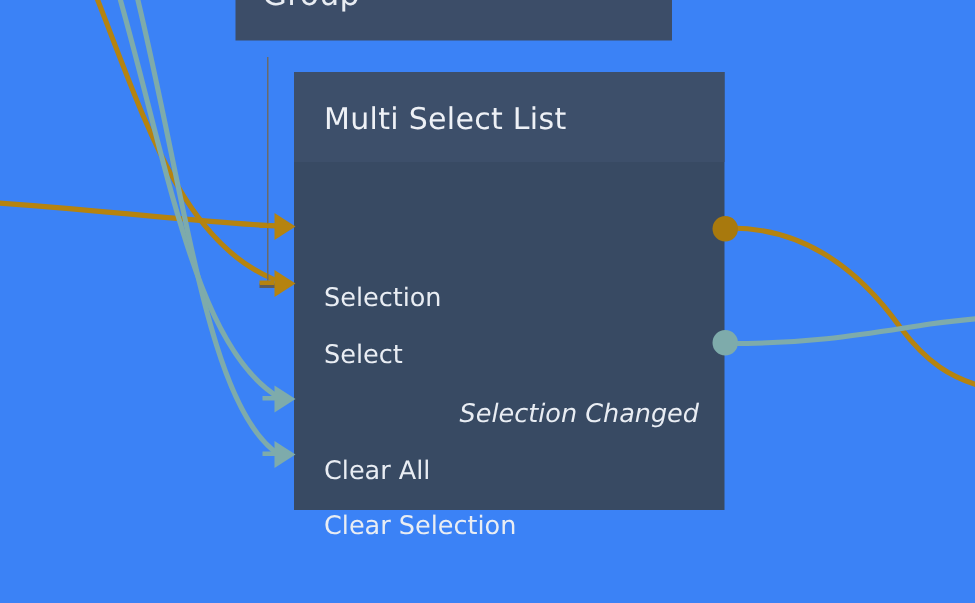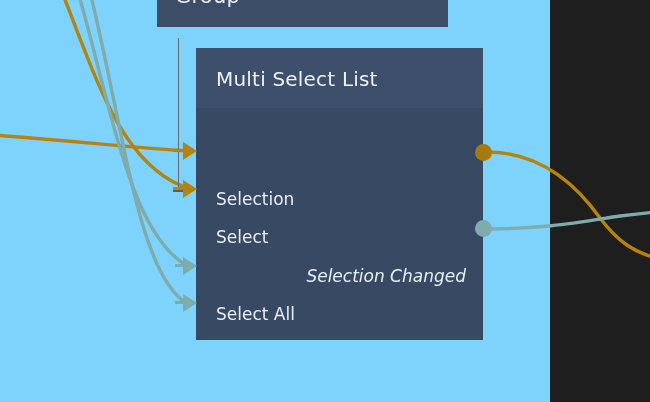--- a/index.html
+++ b/index.html
@@ -11,23 +11,23 @@
     width: 650px;
     height: 402px;
     overflow: hidden;
     position: relative;
     font-family: "DejaVu Sans", "Liberation Sans", sans-serif;
   }
 
   #canvas {
     position: absolute;
     inset: 0;
-    width: 550px;
+    width: 650px;
     height: 402px;
-    background: #7dd3fc;
+    background: #3b82f6;
   }
 
   
   #wires-back {
     position: absolute;
     left: 0; top: 0;
     width: 650px; height: 402px;
     z-index: 1;
     pointer-events: none;
   }
@@ -185,21 +185,22 @@
     <span class="group-title">Group</span>
   </div>
 
   <div class="node" id="node-msl">
     <div class="node-header"></div>
     <span class="node-title">Multi Select List</span>
 
     <span class="port-row input" style="top:140px;text-align:right;">Selection</span>
     <span class="port-row input" style="top:178px;">Select</span>
     <span class="port-row output" style="top:217px;font-style:italic;">Selection Changed</span>
-    <span class="port-row input" style="top:255px;">Select All</span>
+    <span class="port-row input" style="top:255px;">Clear All</span>
+    <span class="port-row input" style="top:292px;">Clear Selection</span>
   </div>
 
   <div class="port-marker arrow-in" style="left:183px; top:142px;"></div>
   <div class="arrow-tail" style="left:173px; top:149px;"></div>
 
   <div class="port-marker arrow-in" style="left:183px; top:180px;"></div>
   <div class="arrow-tail" style="left:173px; top:187px;"></div>
 
   <div class="port-marker arrow-in evt" style="left:183px; top:257px;"></div>
   <div class="arrow-tail evt" style="left:175px; top:264px;"></div>

